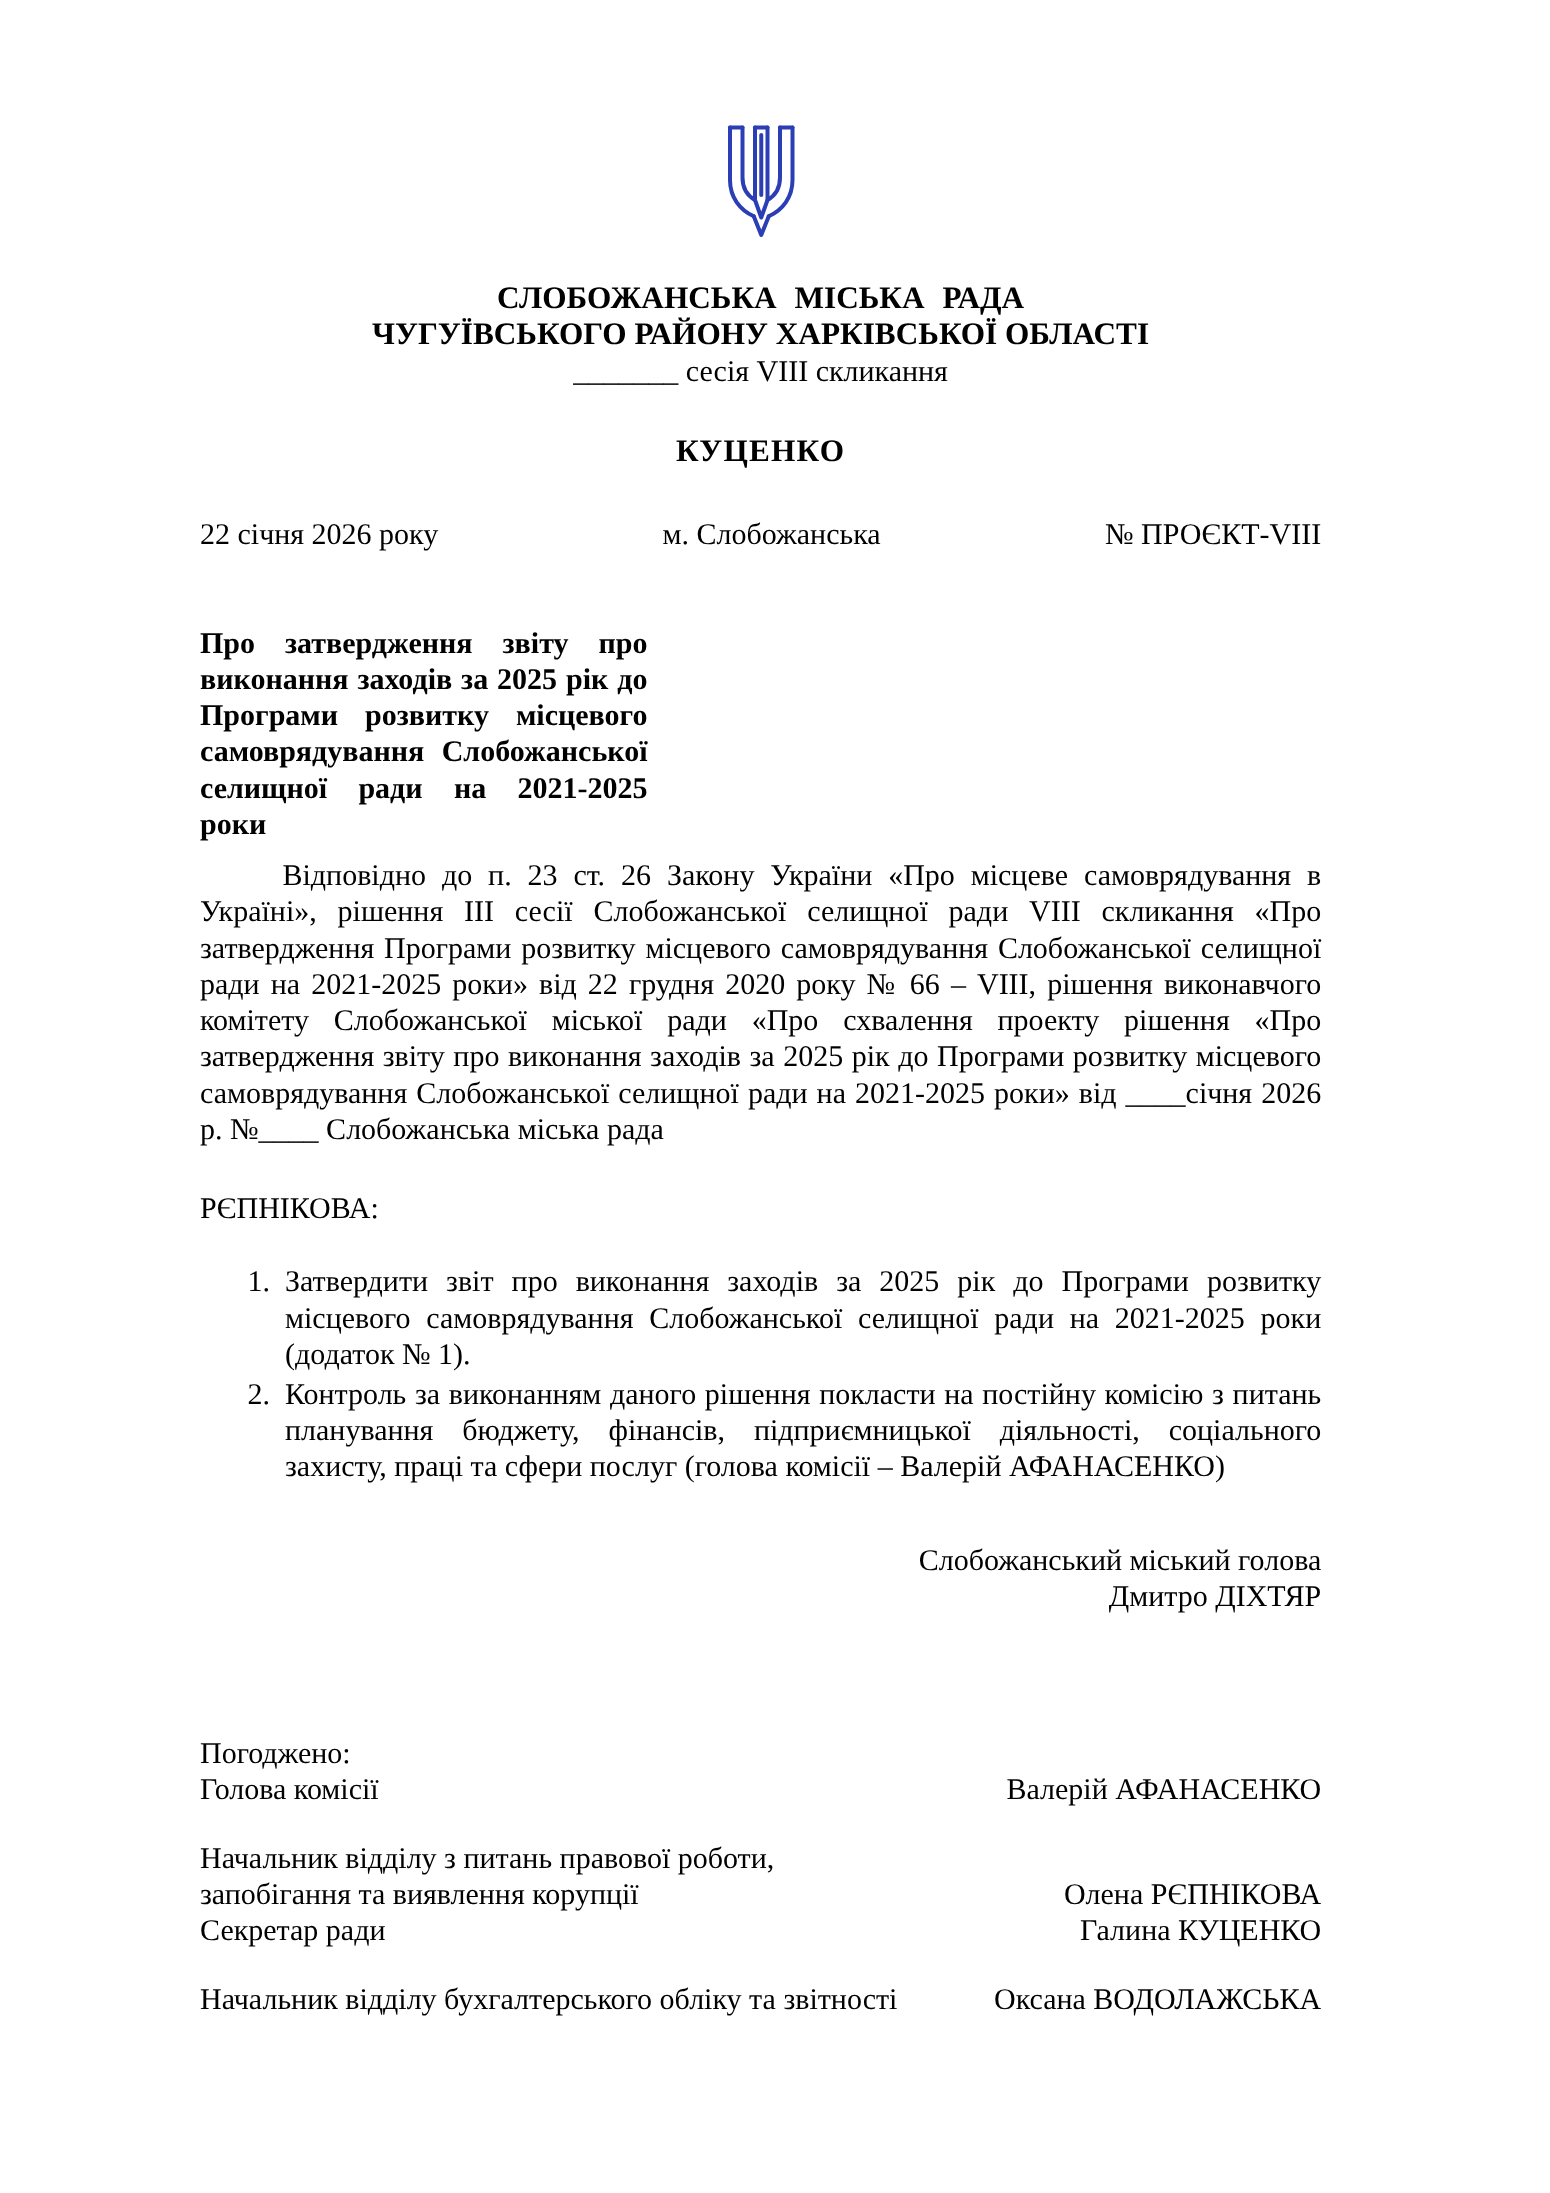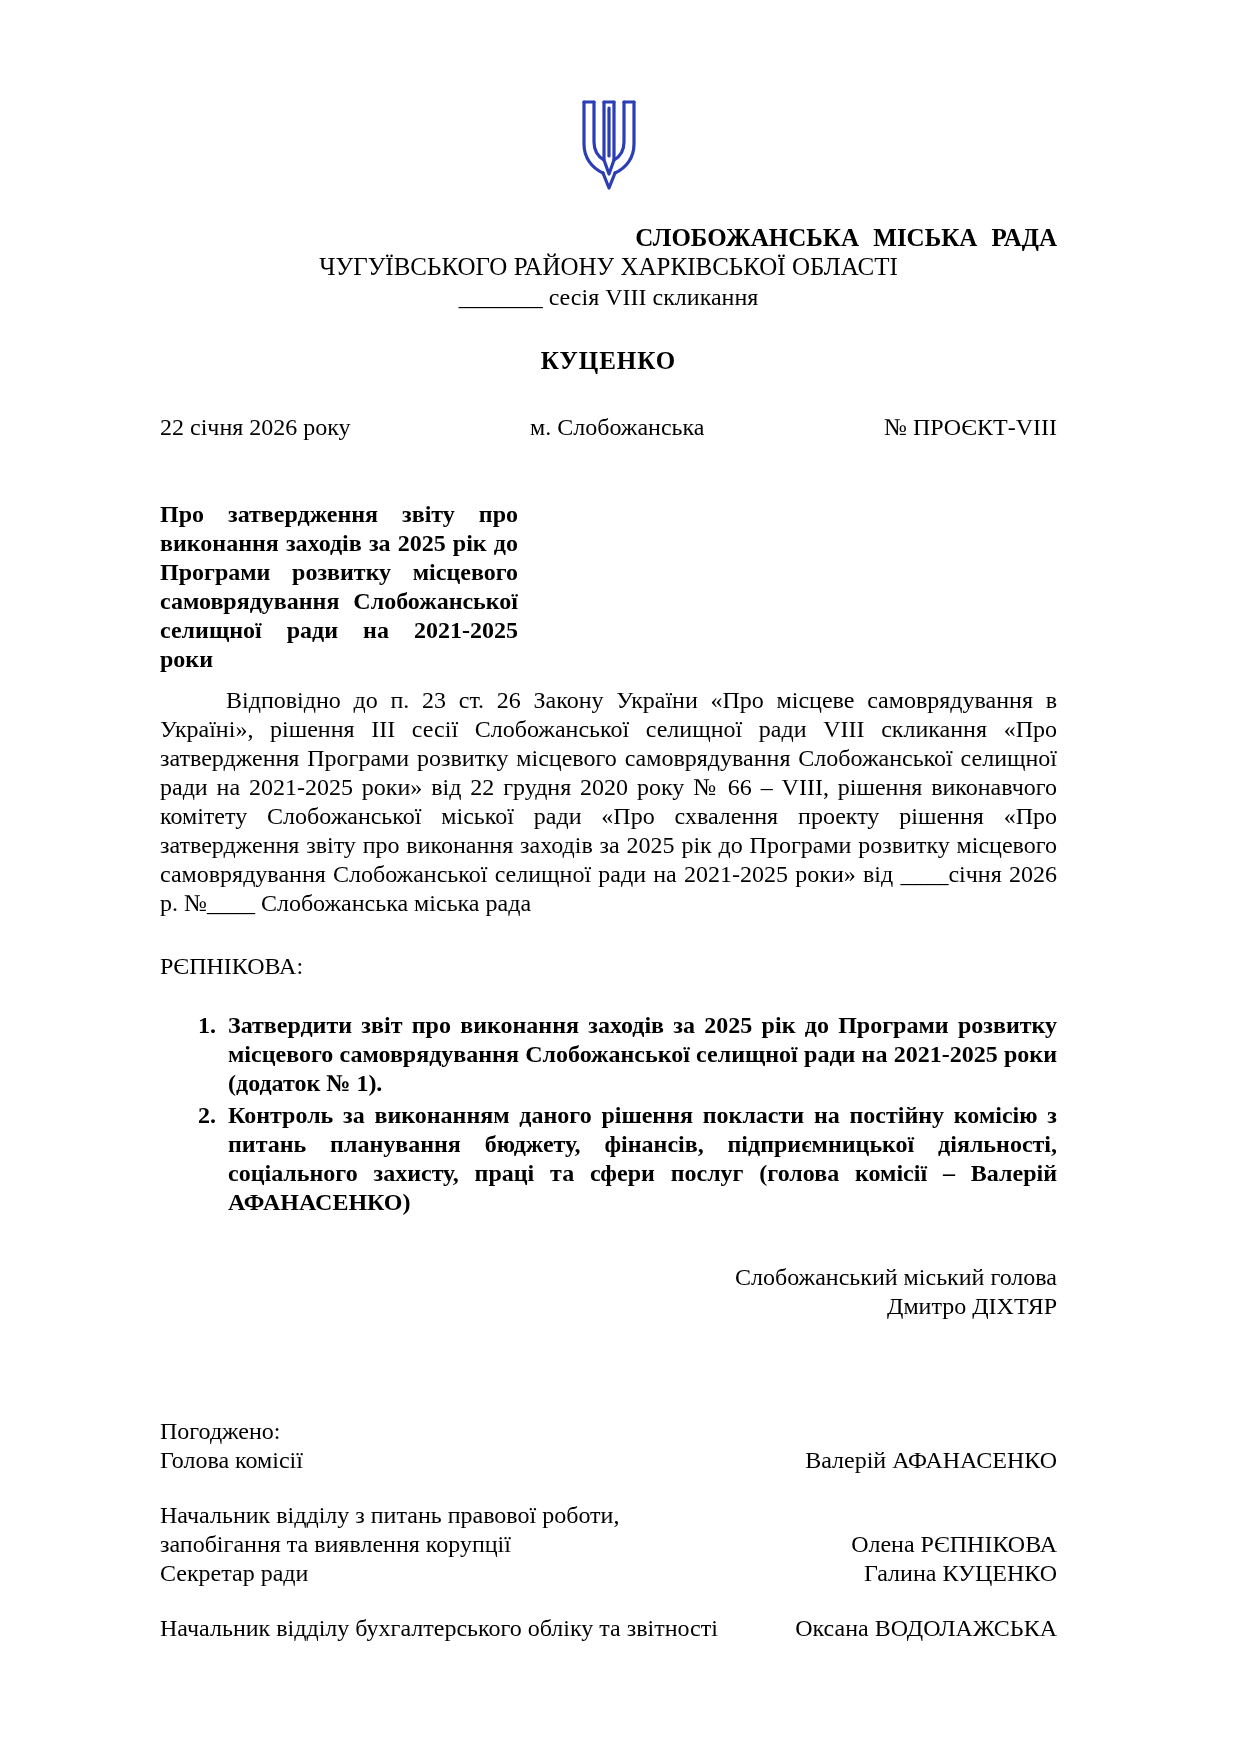--- a/index.html
+++ b/index.html
@@ -17,28 +17,28 @@
     color: #000000;
     font-family: "Liberation Serif", "DejaVu Serif", serif;
     font-size: 24px;
     line-height: 29px;
   }
   .emblem-wrap {
     text-align: center;
     margin-bottom: 24px;
   }
   .org-line-1 {
-    text-align: right;
+    text-align: center;
     font-weight: bold;
     font-size: 25px;
     word-spacing: 8px;
   }
   .org-line-2 {
     text-align: center;
-    font-weight: normal;
+    font-weight: bold;
     font-size: 25px;
   }
   .session-line {
     text-align: center;
     font-size: 24px;
     margin-top: 2px;
   }
   .doc-type {
     text-align: center;
     font-weight: bold;
@@ -70,21 +70,20 @@
   }
   ol.resolution-list {
     margin: 30px 0 0 0;
     padding-left: 62px;
     text-align: justify;
     line-height: 29px;
   }
   ol.resolution-list li {
     padding-left: 6px;
     margin-bottom: 3px;
-    font-weight: bold;
   }
   .two-col {
     display: flex;
     justify-content: space-between;
     align-items: flex-end;
   }
   .mayor-row {
     margin-top: 46px;
     flex-direction: column;
   }

